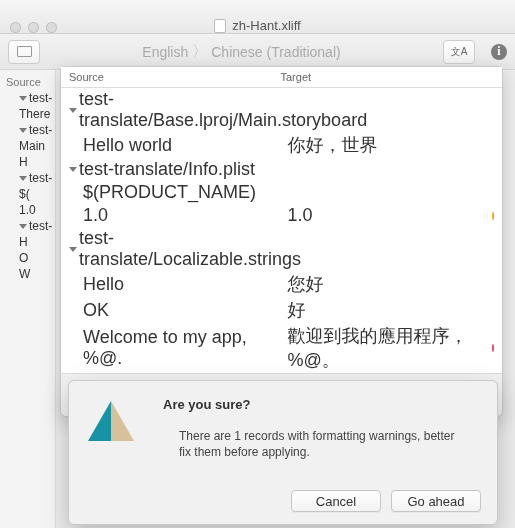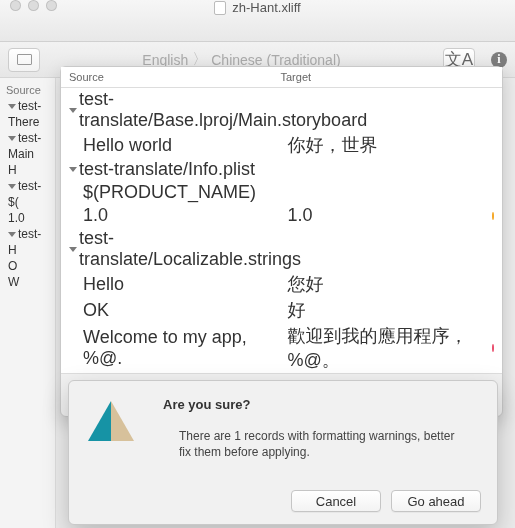--- a/index.html
+++ b/index.html
@@ -1,31 +1,31 @@
 <!DOCTYPE html>
 <html><head>
 <meta charset="utf-8">
 <style>
 html,body{margin:0;padding:0;width:515px;height:528px;background:#ececec;font-family:-apple-system,HelveticaNeue,Arial,sans-serif;font-size:13px;color:#333;overflow:hidden}
 *{box-sizing:border-box}
-.titlebar{height:42px;display:flex;align-items:flex-start;position:relative;background:linear-gradient(#f6f6f6,#e8e8e8);border-bottom:1px solid #d0d0d0}
+.titlebar{height:34px;display:flex;align-items:flex-end;position:relative;background:linear-gradient(#f6f6f6,#e8e8e8);border-bottom:1px solid #d0d0d0}
 .traffic{display:flex;gap:7px;padding-left:10px}
 .dot{width:11px;height:11px;border-radius:50%;border:0.5px solid rgba(0,0,0,0.12)}
 .title{position:absolute;left:0;right:0;text-align:center;font-size:13px;color:#555;display:flex;align-items:center;justify-content:center;gap:6px}
 .file-ico{width:12px;height:14px;background:#fff;border:1px solid #bbb;border-radius:2px;position:relative}
 .toolbar{height:36px;display:flex;align-items:center;padding:0 8px;gap:16px;border-bottom:1px solid #d5d5d5;background:linear-gradient(#f2f2f2,#e6e6e6)}
 .flat-btn{width:32px;height:24px;border:1px solid #ccc;border-radius:4px;background:linear-gradient(#fff,#f2f2f2);display:flex;align-items:center;justify-content:center}
 .folder-ico{width:15px;height:11px;border:1px solid #999;border-radius:1px;position:relative}
 .bc{flex:1;display:flex;align-items:center;justify-content:center;color:#aaa;font-size:14px}
 .chev{margin:0 4px;color:#bbb;font-size:15px}
 .info-ico{width:16px;height:16px;border-radius:50%;background:#7d7d7d;color:#fff;display:flex;align-items:center;justify-content:center;font-size:12px;font-weight:bold;font-family:Georgia,serif}
 .split{display:flex;height:calc(100% - 62px)}
 .sidebar{width:56px;background:#f4f4f4;border-right:1px solid #ddd;padding-top:4px;overflow:hidden}
 .sidebar .hdr{font-size:11px;color:#777;padding:2px 6px}
-.sidebar .item{font-size:12px;padding:1px 8px;white-space:nowrap;overflow:hidden;text-overflow:clip;display:flex;align-items:center}
+.sidebar .item{font-size:12px;padding:1px 19px;white-space:nowrap;overflow:hidden;text-overflow:clip;display:flex;align-items:center}
 .tri{display:inline-block;width:0;height:0;margin-right:2px}
 .tri.down{border-left:4px solid transparent;border-right:4px solid transparent;border-top:5px solid #7a7a7a}
 .ind1{padding-left:10px}
 .ind2{padding-left:22px}
 .main{flex:1;position:relative}
 
 
 .popover{position:absolute;top:6px;left:8px;right:8px;background:#f1f1f1;border:1px solid #c9c9c9;border-radius:6px;box-shadow:0 6px 18px rgba(0,0,0,0.18)}
 .tbl{background:#fff;border-bottom:1px solid #ddd}
 .tbl-head{display:flex;font-size:11px;color:#666;border-bottom:1px solid #ddd}
@@ -76,21 +76,21 @@
 
 <div class="toolbar">
   <div class="flat-btn">
     <span class="folder-ico"></span>
   </div>
   <div class="bc">
     <span>English</span>
     <span class="chev">〉</span>
     <span>Chinese (Traditional)</span>
   </div>
-  <div class="flat-btn" style="font-size:17px;color:#666">文A</div>
+  <div class="flat-btn" style="font-size:10px;color:#666">文A</div>
   <div class="info-ico">i</div>
 </div>
 
 <div class="split">
   <div class="sidebar">
     <div class="hdr">Source</div>
     <div id="sb">
         <div class="item">
           <span class="tri down"></span>
           <span>test-</span>

